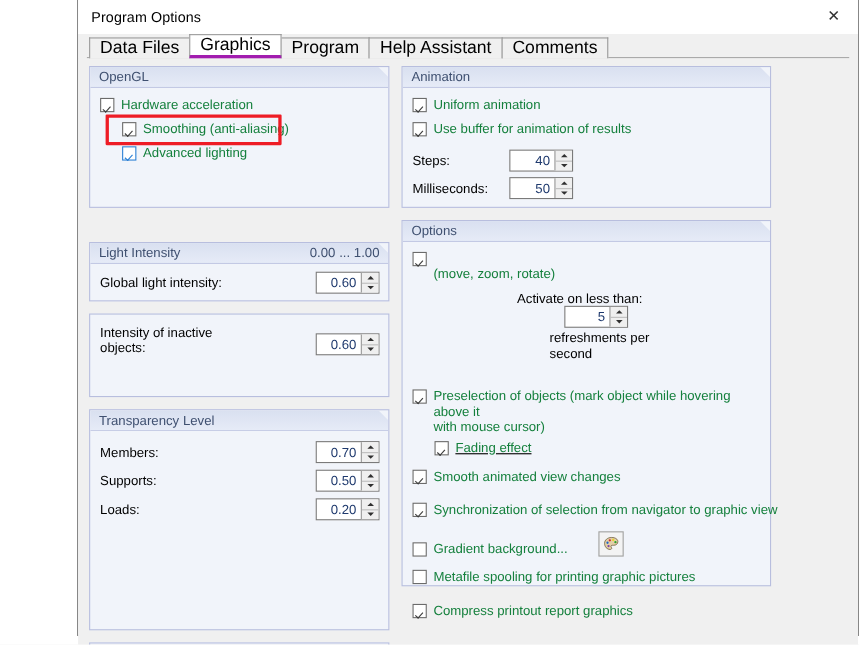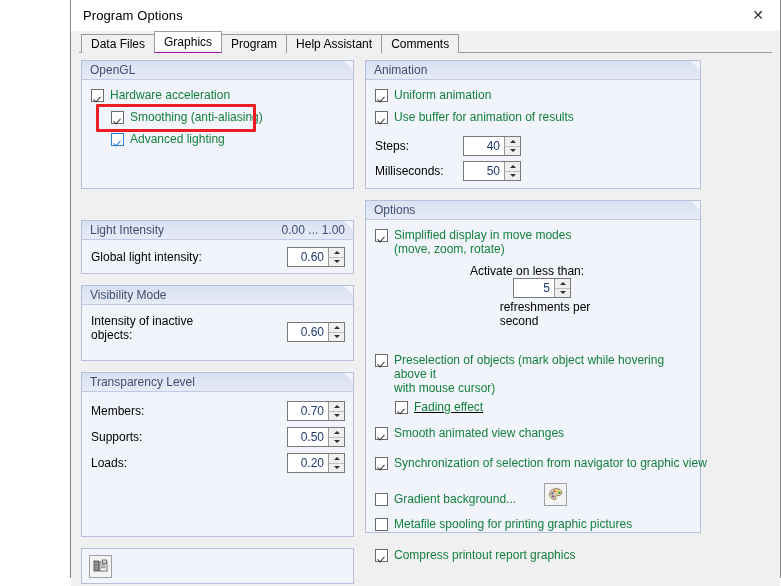--- a/index.html
+++ b/index.html
@@ -46,34 +46,34 @@
     background:#f0f0f0;
     position:relative;
   }
   .tabstrip:after{
     content:"";position:absolute;left:8px;right:8px;bottom:0;height:1px;background:#9a9a9a;
   }
   .tab{
     height:19px;
     display:flex;align-items:center;
     padding:0 9px;
-    font-size:12px;
+    font-size:16px;
     background:#f0f0f0;
     border:1px solid #9a9a9a;
     border-bottom:none;
     margin-right:-1px;
     box-sizing:border-box;
     position:relative;z-index:1;
     color:#000;
   }
   .tab.active{
     background:#ffffff;
     height:22px;
     z-index:3;
-    border-bottom:1px solid #a21caf;
+    border-bottom:3px solid #a21caf;
   }
 
   
   .page{
     flex:1;background:#f0f0f0;
     padding:0;position:relative;
     display:flex;
   }
   .col{display:flex;flex-direction:column;}
   .col-left{width:273px;margin-left:10px;margin-top:7px;}
@@ -272,42 +272,39 @@
                 <span class="btns">
                   <span class="b up"></span>
                   <span class="b dn"></span>
                 </span>
               </span>
             </div>
           </div>
         </div>
 
         <div class="group" style="height:76px;">
-          <div class="group-head">
-            <span>Visibility Mode</span>
-          </div>
           <div class="group-body" style="padding-top:9px;">
             <div class="field-row" style="margin-bottom:0;align-items:flex-end;">
               <span class="field-label two-line">
                 <span>Intensity of inactive</span><br>
                 <span>objects:</span>
               </span>
               <span class="spacer-fill"></span>
               <span class="spin">
                 <span class="val">0.60</span>
                 <span class="btns">
                   <span class="b up"></span>
                   <span class="b dn"></span>
                 </span>
               </span>
             </div>
           </div>
         </div>
 
-        <div class="group" style="height:165px;">
+        <div class="group" style="height:201px;">
           <div class="group-head">
             <span>Transparency Level</span>
           </div>
           <div class="group-body" style="padding-top:9px;">
             <div class="field-row" style="margin-bottom:6px;">
               <span class="field-label">Members:</span>
               <span class="spacer-fill"></span>
               <span class="spin">
                 <span class="val">0.70</span>
                 <span class="btns">
@@ -398,21 +395,21 @@
 
         <div class="group" style="height:333px;">
           <div class="group-head">
             <span>Options</span>
           </div>
           <div class="group-body" style="padding-top:8px;">
 
             <div class="cb-row tight">
               <span class="cb checked"></span>
               <span class="cb-label">
-                <span>Simplified display in move modes</span><br>
+                <br>
                 <span>(move, zoom, rotate)</span>
               </span>
             </div>
 
             <div class="field-row indent-2" style="margin-bottom:25px;align-items:center;flex-direction:column;">
               <span class="field-label" style="width:144px;padding-top:3px;">Activate on less than:</span>
               <span class="spin">
                 <span class="val">5</span>
                 <span class="btns">
                   <span class="b up"></span>

